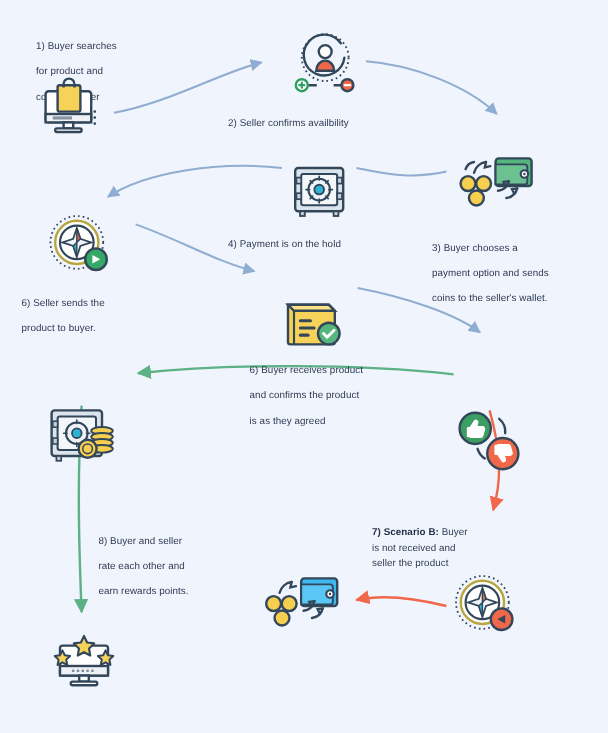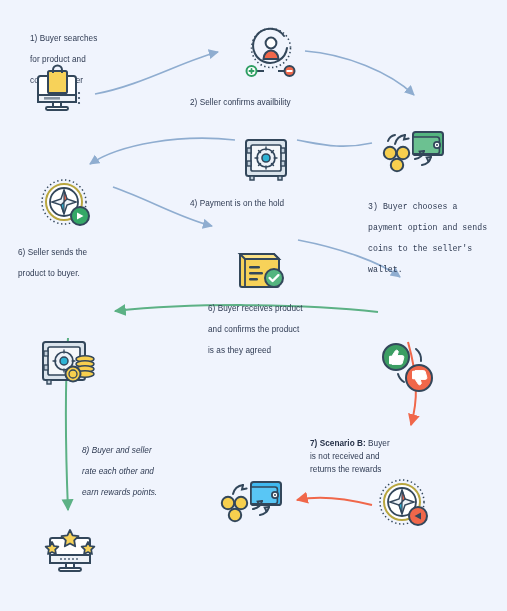--- a/index.html
+++ b/index.html
@@ -108,21 +108,21 @@
       <circle cx="59" cy="17" r="1" fill="#33475b"></circle>
       <circle cx="12" cy="25" r="6.2" fill="#f7cf4e" stroke="#33475b" stroke-width="2"></circle>
       <circle cx="25" cy="25" r="6.2" fill="#f7cf4e" stroke="#33475b" stroke-width="2"></circle>
       <circle cx="19" cy="37" r="6.2" fill="#f7cf4e" stroke="#33475b" stroke-width="2"></circle>
       <path d="M37,31 a11,11 0 0 0 9,-8" fill="none" stroke="#33475b" stroke-width="2" stroke-linecap="round"></path>
       <path d="M46,23 l-4.3,0.6 l1.9,3.9" fill="none" stroke="#33475b" stroke-width="2" stroke-linecap="round"></path>
       <path d="M44,37 a11,11 0 0 0 9,-8" fill="none" stroke="#33475b" stroke-width="2" stroke-linecap="round"></path>
       <path d="M53,29 l-4.3,0.6 l1.9,3.9" fill="none" stroke="#33475b" stroke-width="2" stroke-linecap="round"></path>
     </svg>
   </div>
-  <div class="cap" style="left:368px;top:196px;width:132px;font-family:Liberation Mono, monospace;">3) Buyer chooses a
+  <div class="cap" style="left:360px;top:196px;width:132px;">3) Buyer chooses a
 payment option and sends
 coins to the seller's wallet.</div>
 
   <div class="icon" style="left:242px;top:136px;">
     <svg width="48" height="48" viewBox="0 0 48 48">
       <rect x="4" y="4" width="40" height="36" rx="2.5" fill="#dbe4ec" stroke="#33475b" stroke-width="2"></rect>
       <rect x="9" y="9" width="30" height="26" rx="1.8" fill="#f4f7fa" stroke="#33475b" stroke-width="1.7"></rect>
       <circle cx="24" cy="22" r="9" fill="#eef3f8" stroke="#33475b" stroke-width="1.7"></circle>
       <circle cx="24" cy="22" r="4" fill="#2eb3d4" stroke="#33475b" stroke-width="1.6"></circle>
       <g stroke="#33475b" stroke-width="1.4" stroke-linecap="round">
@@ -209,23 +209,23 @@
         <ellipse cx="45" cy="26" rx="9" ry="3.2" fill="#f7cf4e"></ellipse>
         <ellipse cx="45" cy="31" rx="9" ry="3.2" fill="#f7cf4e"></ellipse>
         <ellipse cx="45" cy="36" rx="9" ry="3.2" fill="#f7cf4e"></ellipse>
       </g>
       <circle cx="33" cy="36" r="7.5" fill="#f7cf4e" stroke="#33475b" stroke-width="2"></circle>
       <circle cx="33" cy="36" r="4" fill="none" stroke="#33475b" stroke-width="1.3"></circle>
     </svg>
   </div>
 
 
-  <div class="cap" style="left:310px;top:437px;width:128px;line-height:13px;"><b>7) Scenario B:</b><span> Buyer</span><br><span>is not received and</span><br><span>returns the rewards</span></div>
-
-  <div class="cap" style="left:82px;top:440px;width:130px;font-style:italic;">8) Buyer and seller
+  <div class="cap" style="left:310px;top:437px;width:128px;line-height:13px;"><b>7) Scenario B:</b><span> Buyer</span><br><span>is not received and</span><br><span>seller the product</span></div>
+
+  <div class="cap" style="left:82px;top:440px;width:130px;">8) Buyer and seller
 rate each other and
 earn rewards points.</div>
 
   <div class="icon" style="left:376px;top:478px;">
     <svg width="56" height="52" viewBox="0 0 56 52">
       <circle cx="26" cy="24" r="22" fill="none" stroke="#33475b" stroke-width="1.5" stroke-dasharray="1.4 2.6"></circle>
       <circle cx="26" cy="24" r="18" fill="#fff" stroke="#b8a63f" stroke-width="2"></circle>
       <circle cx="26" cy="24" r="14" fill="#fff" stroke="#33475b" stroke-width="1.8"></circle>
       <path d="M26,12 l3,9 l9,3 l-9,3 l-3,9 l-3,-9 l-9,-3 l9,-3 z" fill="#eef3f8" stroke="#33475b" stroke-width="1.5"></path>
       <path d="M26,12 l3,9 l-3,3 z" fill="#f0674a" stroke="#33475b" stroke-width="1.2"></path>

